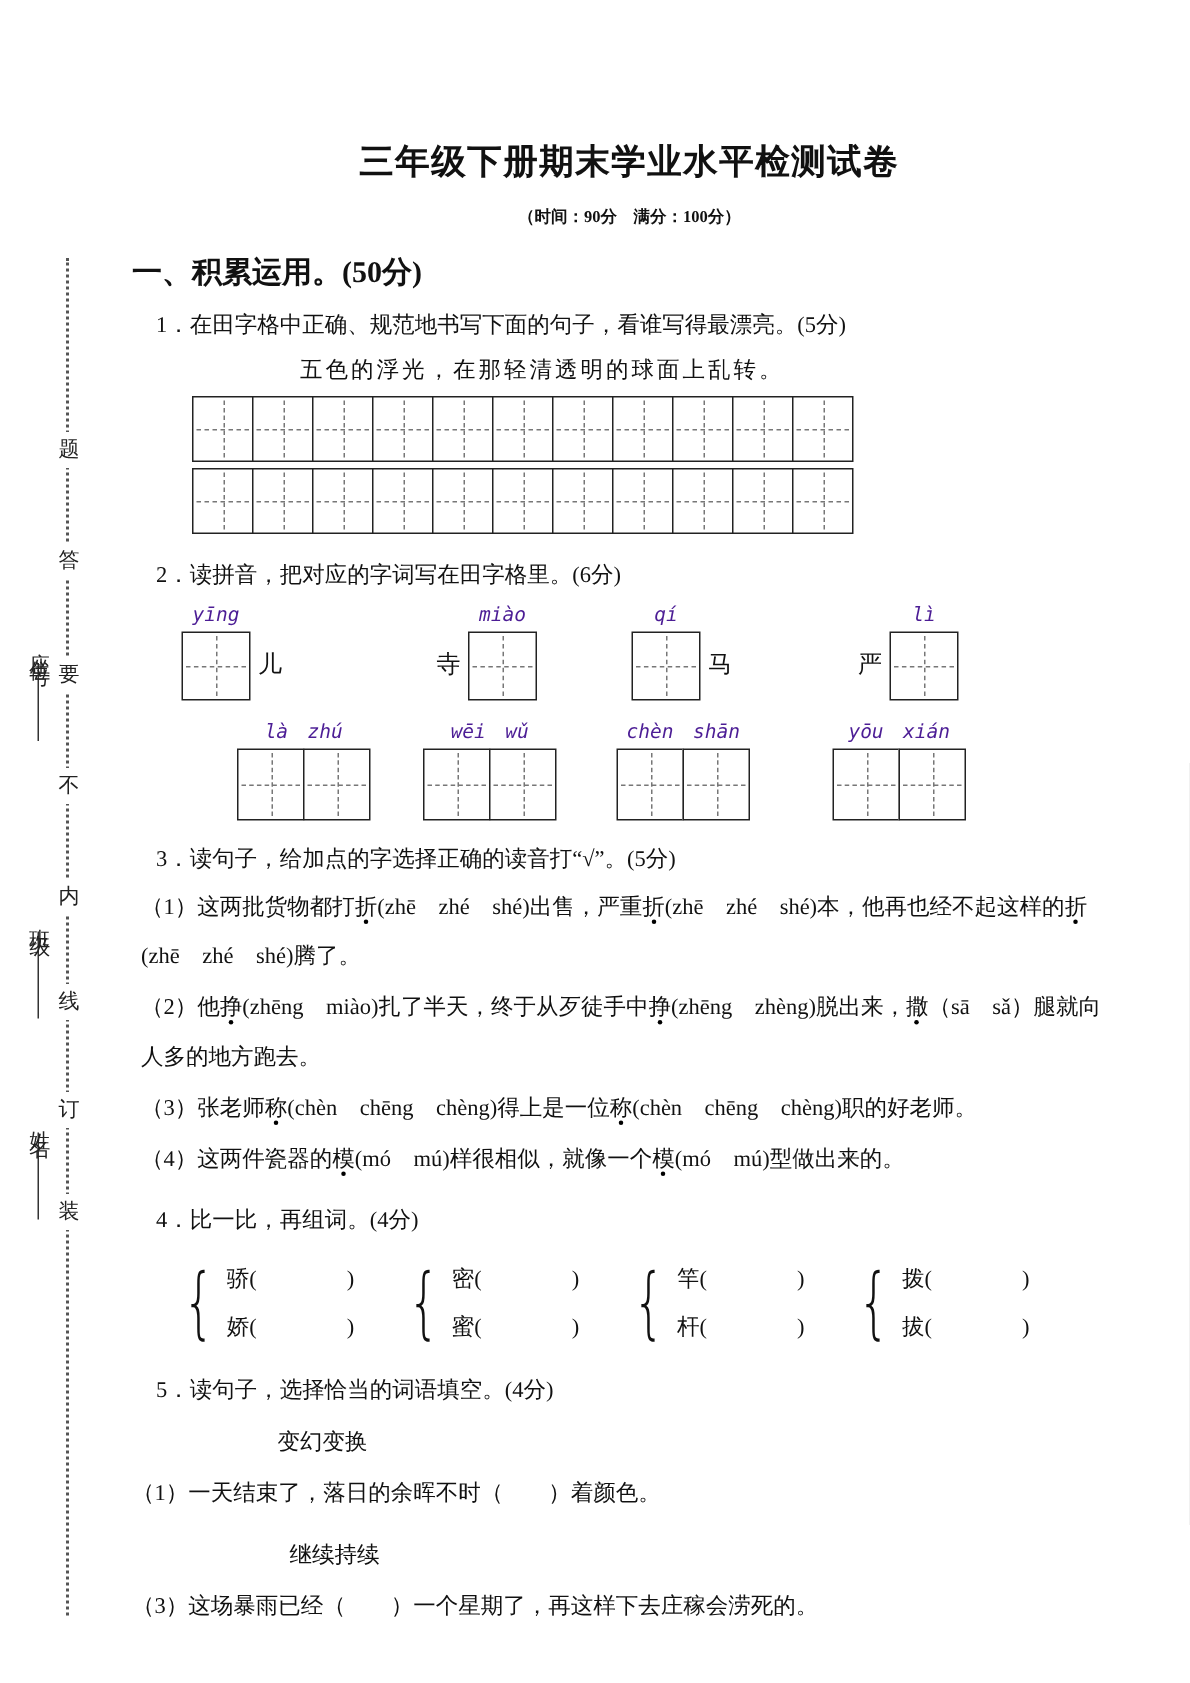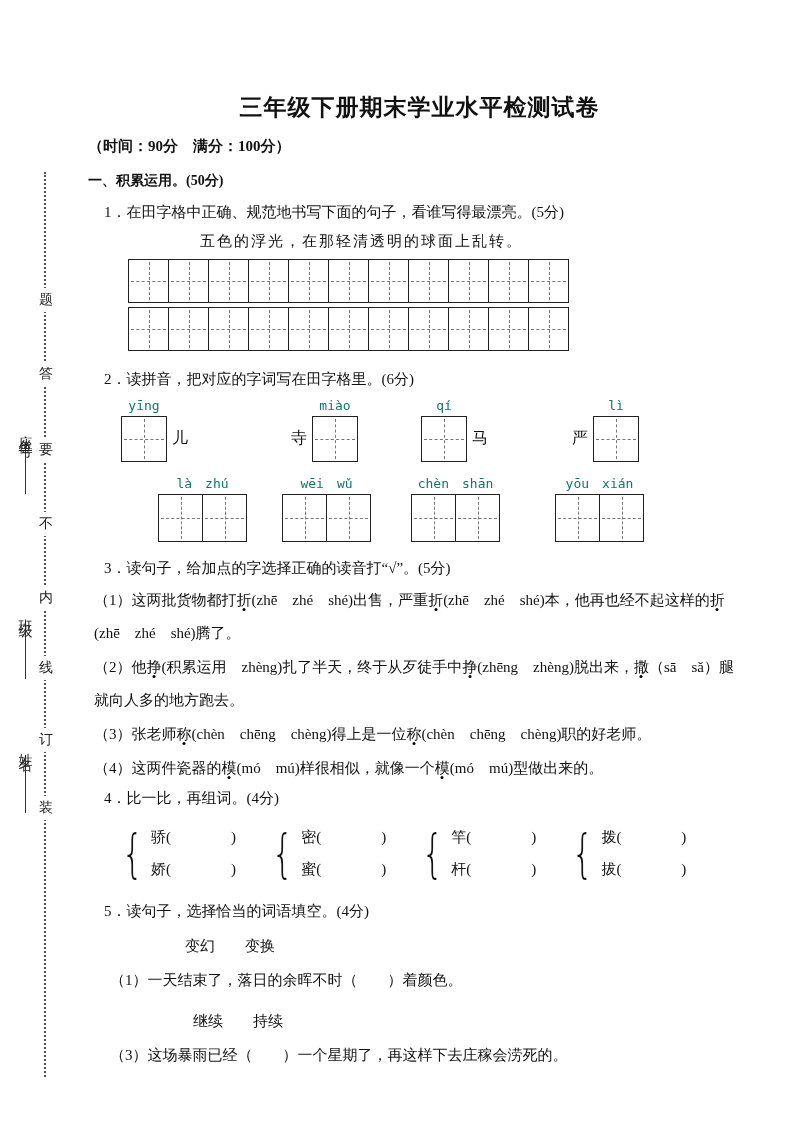--- a/index.html
+++ b/index.html
@@ -33,22 +33,22 @@
   .vline.seat  { height: 52px; }
   .vline.cls   { height: 58px; }
   .vline.nm    { height: 58px; }
 
   
   .content { position: absolute; left: 88px; right: 42px; top: 0; }
   .title {
     text-align: center; font-size: 23px; font-weight: bold;
     margin-top: 92px; letter-spacing: 1px;
   }
-  .subtitle { text-align: left; font-size: 15px; font-weight: bold; margin-top: 14px; }
-  .section  { font-size: 14px; font-weight: bold; margin-top: 16px; }
+  .subtitle { text-align: center; font-size: 11px; font-weight: bold; margin-top: 14px; }
+  .section  { font-size: 20px; font-weight: bold; margin-top: 16px; }
 
   .qlabel { margin-left: 16px; margin-top: 10px; line-height: 1.7; }
 
   .hand-sentence {
     margin-left: 112px; margin-top: 6px; letter-spacing: 2px; font-size: 15px;
   }
 
   
   .tian { display: flex; }
   .tcell {
@@ -66,21 +66,21 @@
   }
   .q1-grid { margin-left: 40px; margin-top: 8px; }
   .q1-grid .tian + .tian { margin-top: 4px; }
 
   
   .py-row { display: flex; align-items: flex-end; margin-top: 4px; }
   .py-group { display: flex; align-items: flex-end; }
   .py-cellblock { display: flex; flex-direction: column; align-items: center; }
   .py-label {
     font-family: "DejaVu Sans Mono", monospace; font-size: 13px;
-    height: 20px; line-height: 20px; white-space: pre; color: #0f766e;
+    height: 20px; line-height: 20px; white-space: pre; color: #4c1d95; font-style: italic;
   }
   .py-cellblock .tcell { width: 46px; height: 46px; }
   .row2 .py-cellblock .tcell { width: 45px; height: 48px; }
   .hanzi { font-size: 16px; margin: 0 5px 13px 5px; }
   .hanzi:empty { display: none; margin: 0; }
 
   
   .q3-items { margin-left: 6px; margin-top: 2px; padding-right: 4px; }
   .q3-items p { line-height: 2.2; white-space: pre-wrap; margin-bottom: 1px; }
   .dotchar { position: relative; }
@@ -93,24 +93,24 @@
   
   .q4-groups { display: flex; margin-left: 28px; margin-top: 10px; gap: 30px; }
   .zu { display: flex; align-items: center; }
   .brace {
     font-family: "DejaVu Sans", sans-serif; font-size: 52px; font-weight: 300;
     transform: scaleX(0.65); line-height: 60px; margin-right: 2px; color: #111;
   }
   .zu-lines .zu-line { line-height: 32px; white-space: pre; font-size: 15px; }
 
   
-  .q5-options { display: flex; gap: 30px; margin-top: 6px; line-height: 2; }
+  .q5-options { display: flex; margin-top: 6px; line-height: 2; }
   .q5-options.op1 { margin-left: 97px; }
   .q5-options.op2 { margin-left: 105px; }
-  .q5-item { margin-left: 22px; line-height: 2.6; white-space: pre-wrap; }
+  .q5-item { line-height: 2.6; white-space: pre-wrap; }
 </style>
 </head>
 <body>
 
 <div class="page">
 
   <div class="bind-line">
     <span class="bchar" style="top:116px">题</span>
     <span class="bchar" style="top:190px">答</span>
     <span class="bchar" style="top:266px">要</span>
@@ -250,26 +250,26 @@
               <div class="tcell"></div>
               <div class="tcell"></div>
             </div>
         </div>
       </div>
     </div>
 
     <div class="qlabel" style="margin-top:14px">3．读句子，给加点的字选择正确的读音打“√”。(5分)</div>
     <div class="q3-items">
       <p><span>（1）这两批货物都打</span><span class="dotchar">折</span><span>(zhē　zhé　shé)出售，严重</span><span class="dotchar">折</span><span>(zhē　zhé　shé)本，他再也经不起这样的</span><span class="dotchar">折</span><span>(zhē　zhé　shé)腾了。</span></p>
-      <p><span>（2）他</span><span class="dotchar">挣</span><span>(积累运用　zhèng)扎了半天，终于从歹徒手中</span><span class="dotchar">挣</span><span>(zhēng　zhèng)脱出来，</span><span class="dotchar">撒</span><span>（sā　sǎ）腿就向人多的地方跑去。</span></p>
+      <p><span>（2）他</span><span class="dotchar">挣</span><span>(zhēng　miào)扎了半天，终于从歹徒手中</span><span class="dotchar">挣</span><span>(zhēng　zhèng)脱出来，</span><span class="dotchar">撒</span><span>（sā　sǎ）腿就向人多的地方跑去。</span></p>
       <p><span>（3）张老师</span><span class="dotchar">称</span><span>(chèn　chēng　chèng)得上是一位</span><span class="dotchar">称</span><span>(chèn　chēng　chèng)职的好老师。</span></p>
       <p><span>（4）这两件瓷器的</span><span class="dotchar">模</span><span>(mó　mú)样很相似，就像一个</span><span class="dotchar">模</span><span>(mó　mú)型做出来的。</span></p>
     </div>
 
-    <div class="qlabel" style="margin-top:1px">4．比一比，再组词。(4分)</div>
+    <div class="qlabel" style="margin-top:12px">4．比一比，再组词。(4分)</div>
     <div class="q4-groups">
       <div class="zu">
         <span class="brace">{</span>
         <div class="zu-lines">
           <div class="zu-line">骄(　　　　)</div>
           <div class="zu-line">娇(　　　　)</div>
         </div>
       </div>
       <div class="zu">
         <span class="brace">{</span>

